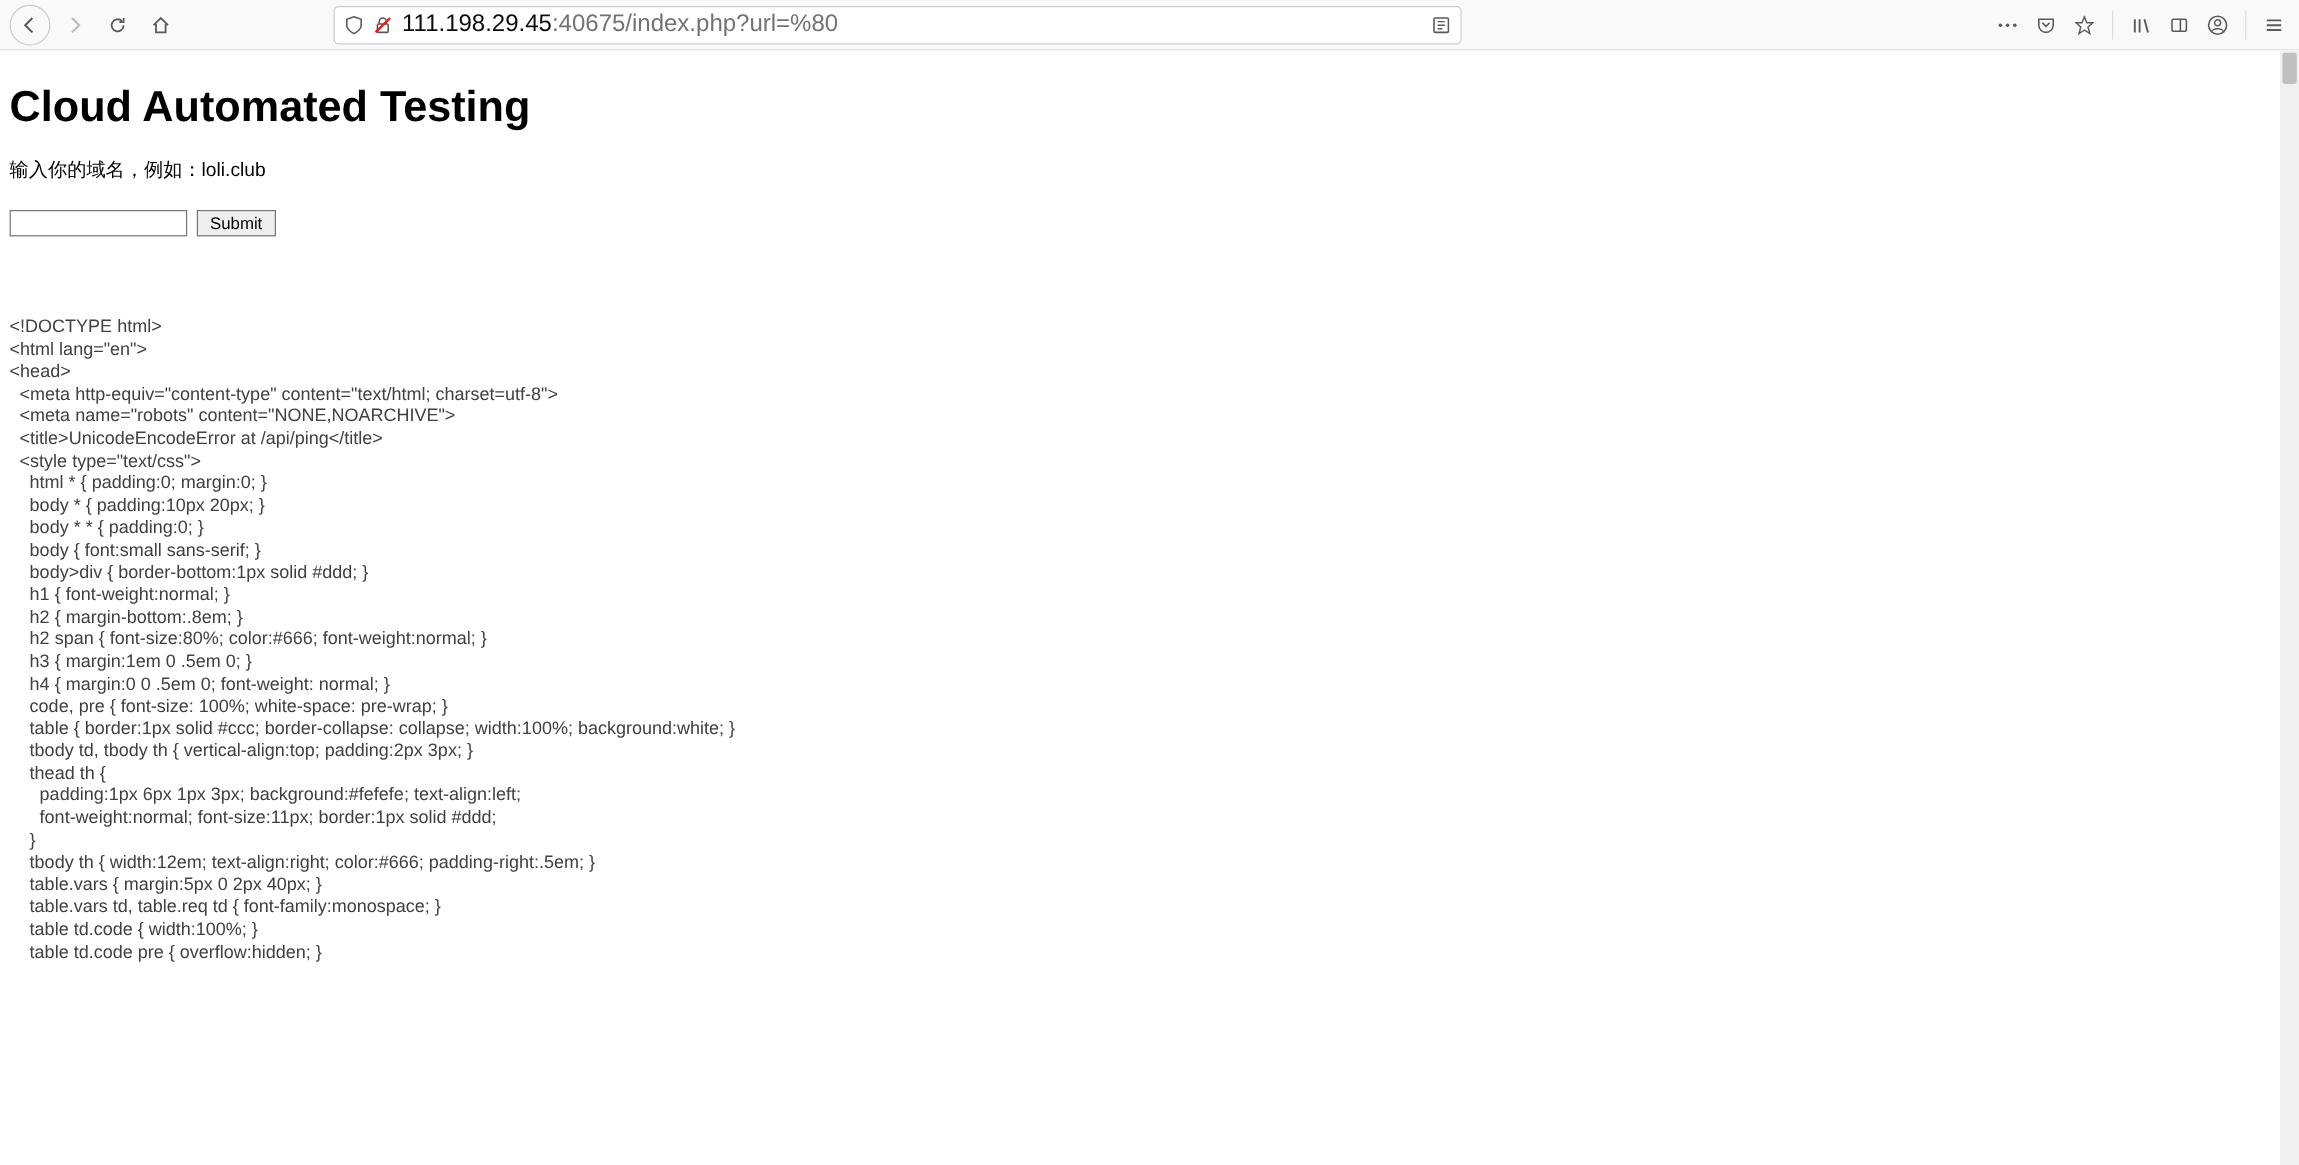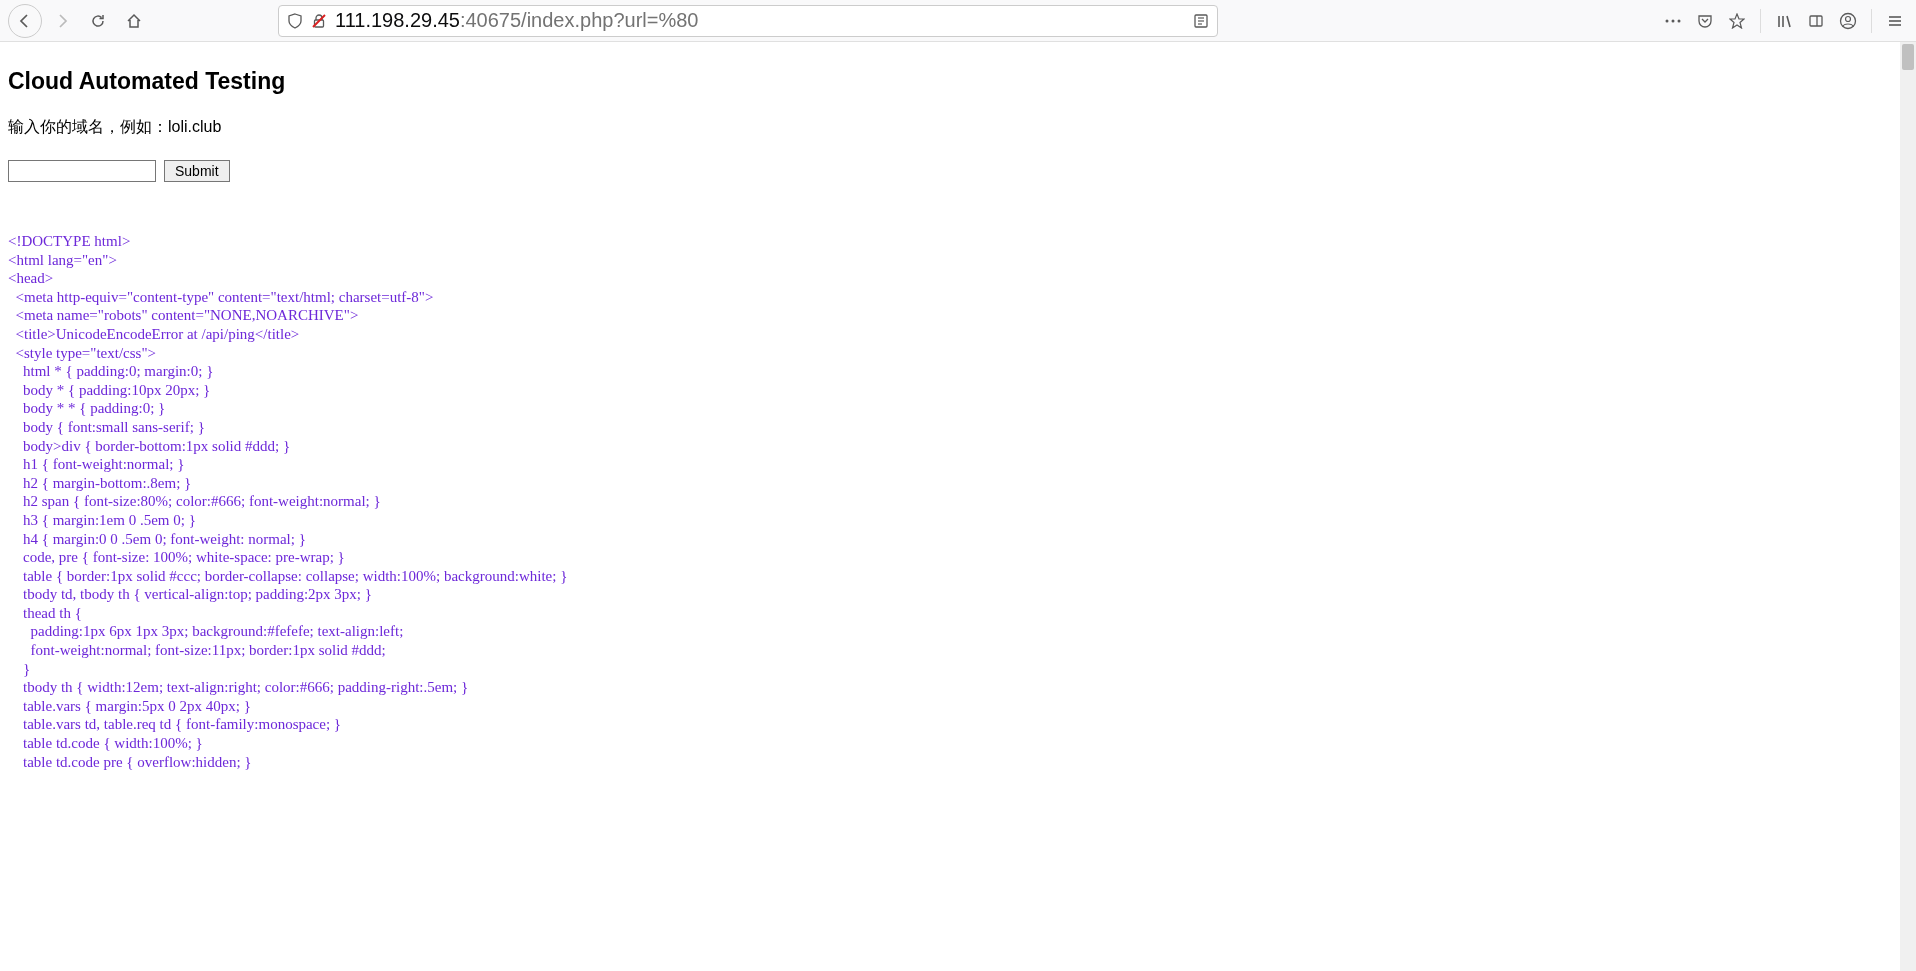--- a/index.html
+++ b/index.html
@@ -97,55 +97,55 @@
       color: #5a5a5a;
       cursor: pointer;
     }
     .page-content {
       padding: 8px 8px;
       height: calc(971px - 42px);
       overflow-y: auto;
       position: relative;
     }
     .page-content h1 {
-      font-size: 23px;
+      font-size: 36px;
       font-weight: bold;
       margin: 18px 0 22px 0;
     }
     .page-content p.desc {
       font-size: 16px;
       margin-bottom: 22px;
     }
     .form-row {
       display: flex;
       align-items: center;
       gap: 8px;
-      margin-bottom: 50px;
+      margin-bottom: 67px;
     }
     .text-input {
       width: 148px;
       height: 22px;
       border: 1px solid #767676;
       background: #fff;
       font-size: 13px;
       padding: 2px 4px;
     }
     .submit-btn {
       padding: 2px 10px;
       font-size: 14px;
       background: #efefef;
       border: 1px solid #767676;
       cursor: pointer;
     }
     .code-output {
-      font-family: Liberation Serif, serif;
+      font-family: Liberation Sans, sans-serif;
       font-size: 15px;
       line-height: 18.6px;
       white-space: pre;
-      color: #6d28d9;
+      color: #404040;
     }
     .scroll-indicator {
       position: absolute;
       right: 0;
       top: 0;
       width: 16px;
       height: 100%;
       background: #f0f0f0;
     }
     .scroll-thumb {

